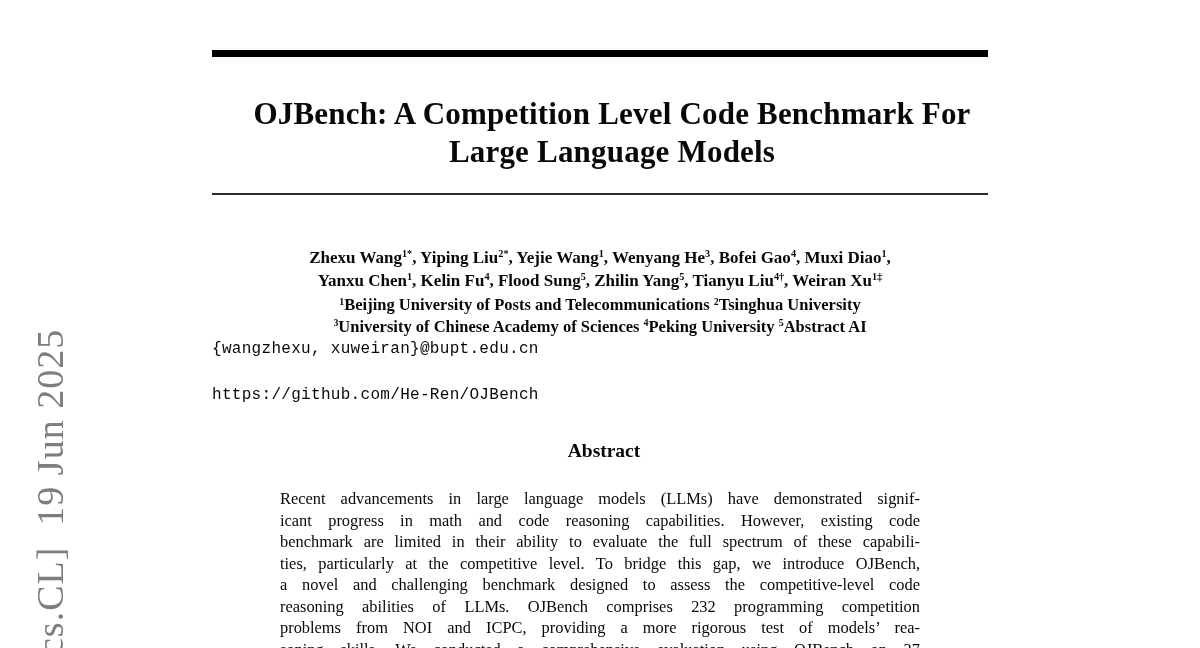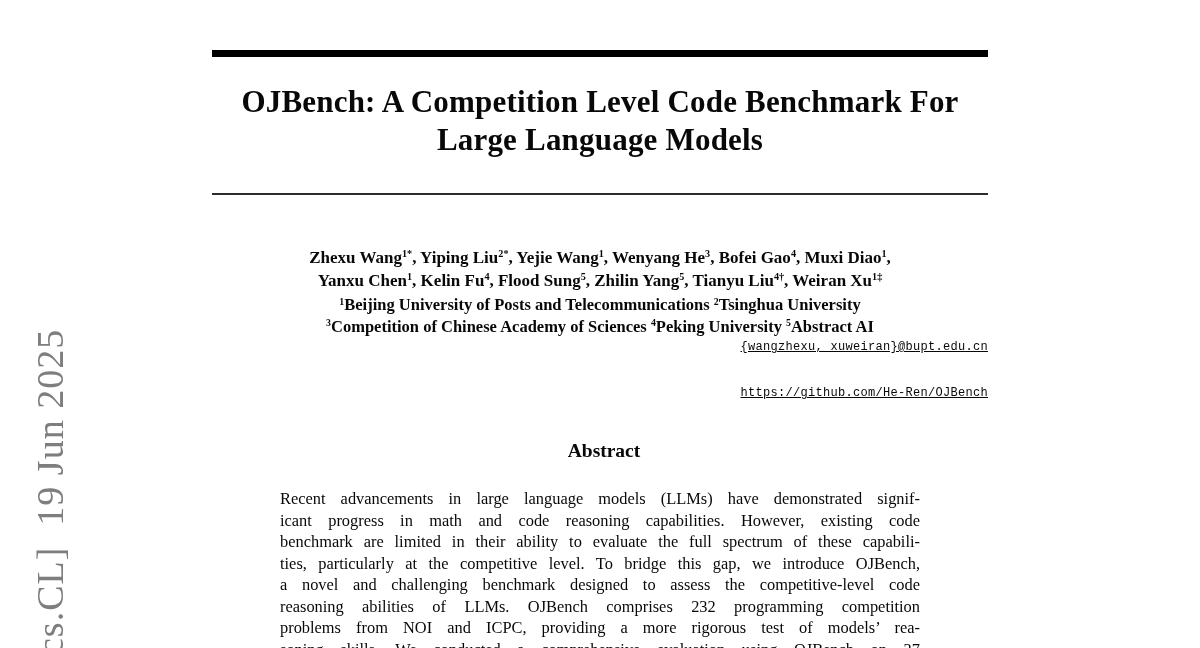--- a/index.html
+++ b/index.html
@@ -22,21 +22,21 @@
     top: 50px; height: 7px;
     background: #000000;
   }
   .rule-thin {
     top: 193px; height: 2px;
     background: #2b2b2b;
   }
 
   .paper-title {
     top: 83px;
-    margin: 0;
+    margin: 12px;
     font-size: 31px;
     line-height: 38px;
     font-weight: bold;
     text-align: center;
     letter-spacing: 0.2px;
   }
 
   .authors {
     top: 246px;
     font-size: 17px;
@@ -55,24 +55,23 @@
   .affiliations {
     top: 294px;
     font-size: 16.5px;
     line-height: 21.5px;
     text-align: center;
     font-weight: bold;
   }
 
   .mono-line {
     font-family: "Liberation Mono", "DejaVu Sans Mono", monospace;
-    font-size: 12px;
-    text-align: right;
+    font-size: 16px;
+    text-align: left;
     letter-spacing: 0.3px;
-    text-decoration: underline;
   }
   .email-line { top: 340px; }
   .url-line   { top: 362px; margin-top: 24px; }
   .url-line a { color: #080808; text-decoration: none; }
 
   .abstract-heading {
     top: 436px;
     font-size: 19.5px;
     font-weight: bold;
     text-align: center;
@@ -124,21 +123,21 @@
   <div>
     <span>Yanxu Chen</span><sup class="mark">1</sup><span>, </span><span>Kelin Fu</span><sup class="mark">4</sup><span>, </span><span>Flood Sung</span><sup class="mark">5</sup><span>, </span><span>Zhilin Yang</span><sup class="mark">5</sup><span>, </span><span>Tianyu Liu</span><sup class="mark">4†</sup><span>, </span><span>Weiran Xu</span><sup class="mark">1‡</sup><span></span>
   </div>
 </div>
 
 <div class="abs col affiliations">
   <div>
     <sup class="mark">1</sup><span>Beijing University of Posts and Telecommunications </span><sup class="mark">2</sup><span>Tsinghua University</span>
   </div>
   <div>
-    <sup class="mark">3</sup><span>Competition of Chinese Academy of Sciences </span><sup class="mark">4</sup><span>Peking University </span><sup class="mark">5</sup><span>Abstract AI</span>
+    <sup class="mark">3</sup><span>University of Chinese Academy of Sciences </span><sup class="mark">4</sup><span>Peking University </span><sup class="mark">5</sup><span>Abstract AI</span>
   </div>
 </div>
 
 <div class="abs col mono-line email-line">{wangzhexu, xuweiran}@bupt.edu.cn</div>
 
 <div class="abs col mono-line url-line">
   <a href="#">https://github.com/He-Ren/OJBench</a>
 </div>
 
 <h2 class="abs col abstract-heading">Abstract</h2>

